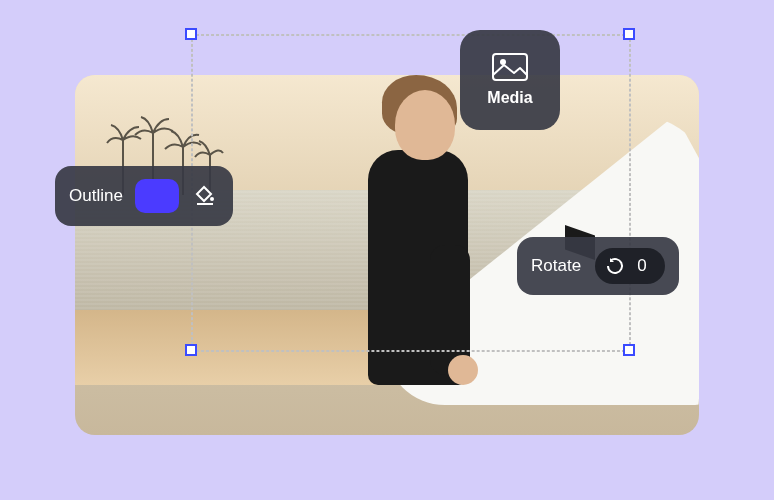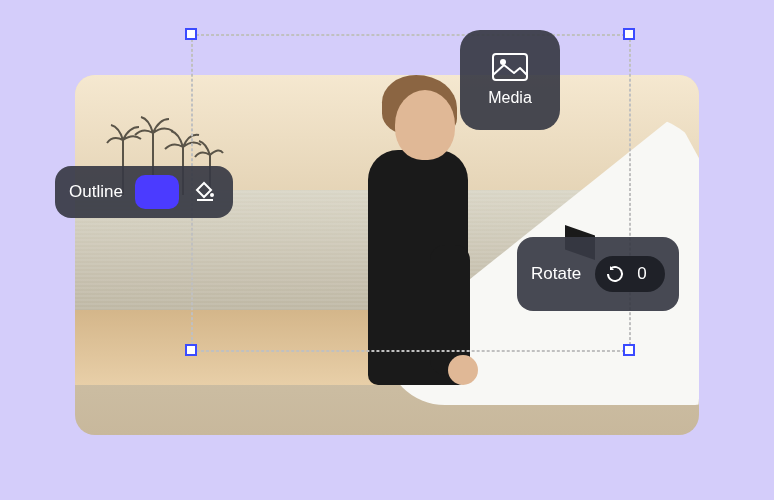--- a/index.html
+++ b/index.html
@@ -195,21 +195,21 @@
       position: absolute;
       background: rgba(55, 58, 68, 0.92);
       border-radius: 16px;
       color: #ffffff;
       display: flex;
       align-items: center;
     }
     .panel-outline {
       left: 55px;
       top: 166px;
-      height: 52px;
+      height: 60px;
       padding: 0 14px;
       gap: 12px;
     }
     .outline-label {
       font-size: 17px;
       font-weight: 400;
     }
     .color-swatch {
       width: 44px;
       height: 34px;
@@ -228,32 +228,33 @@
     .panel-media {
       left: 460px;
       top: 30px;
       width: 100px;
       height: 100px;
       flex-direction: column;
       justify-content: center;
       gap: 8px;
       cursor: pointer;
       border-radius: 20px;
+      font-weight: bold;
     }
     .media-icon {
       width: 36px;
       height: 28px;
     }
     .media-label {
       font-size: 16px;
     }
     .panel-rotate {
       left: 517px;
       top: 237px;
-      height: 74px;
+      height: 58px;
       padding: 0 14px;
       gap: 14px;
     }
     .rotate-label {
       font-size: 17px;
     }
     .rotate-value-pill {
       background: #1f2128;
       border-radius: 20px;
       height: 36px;

